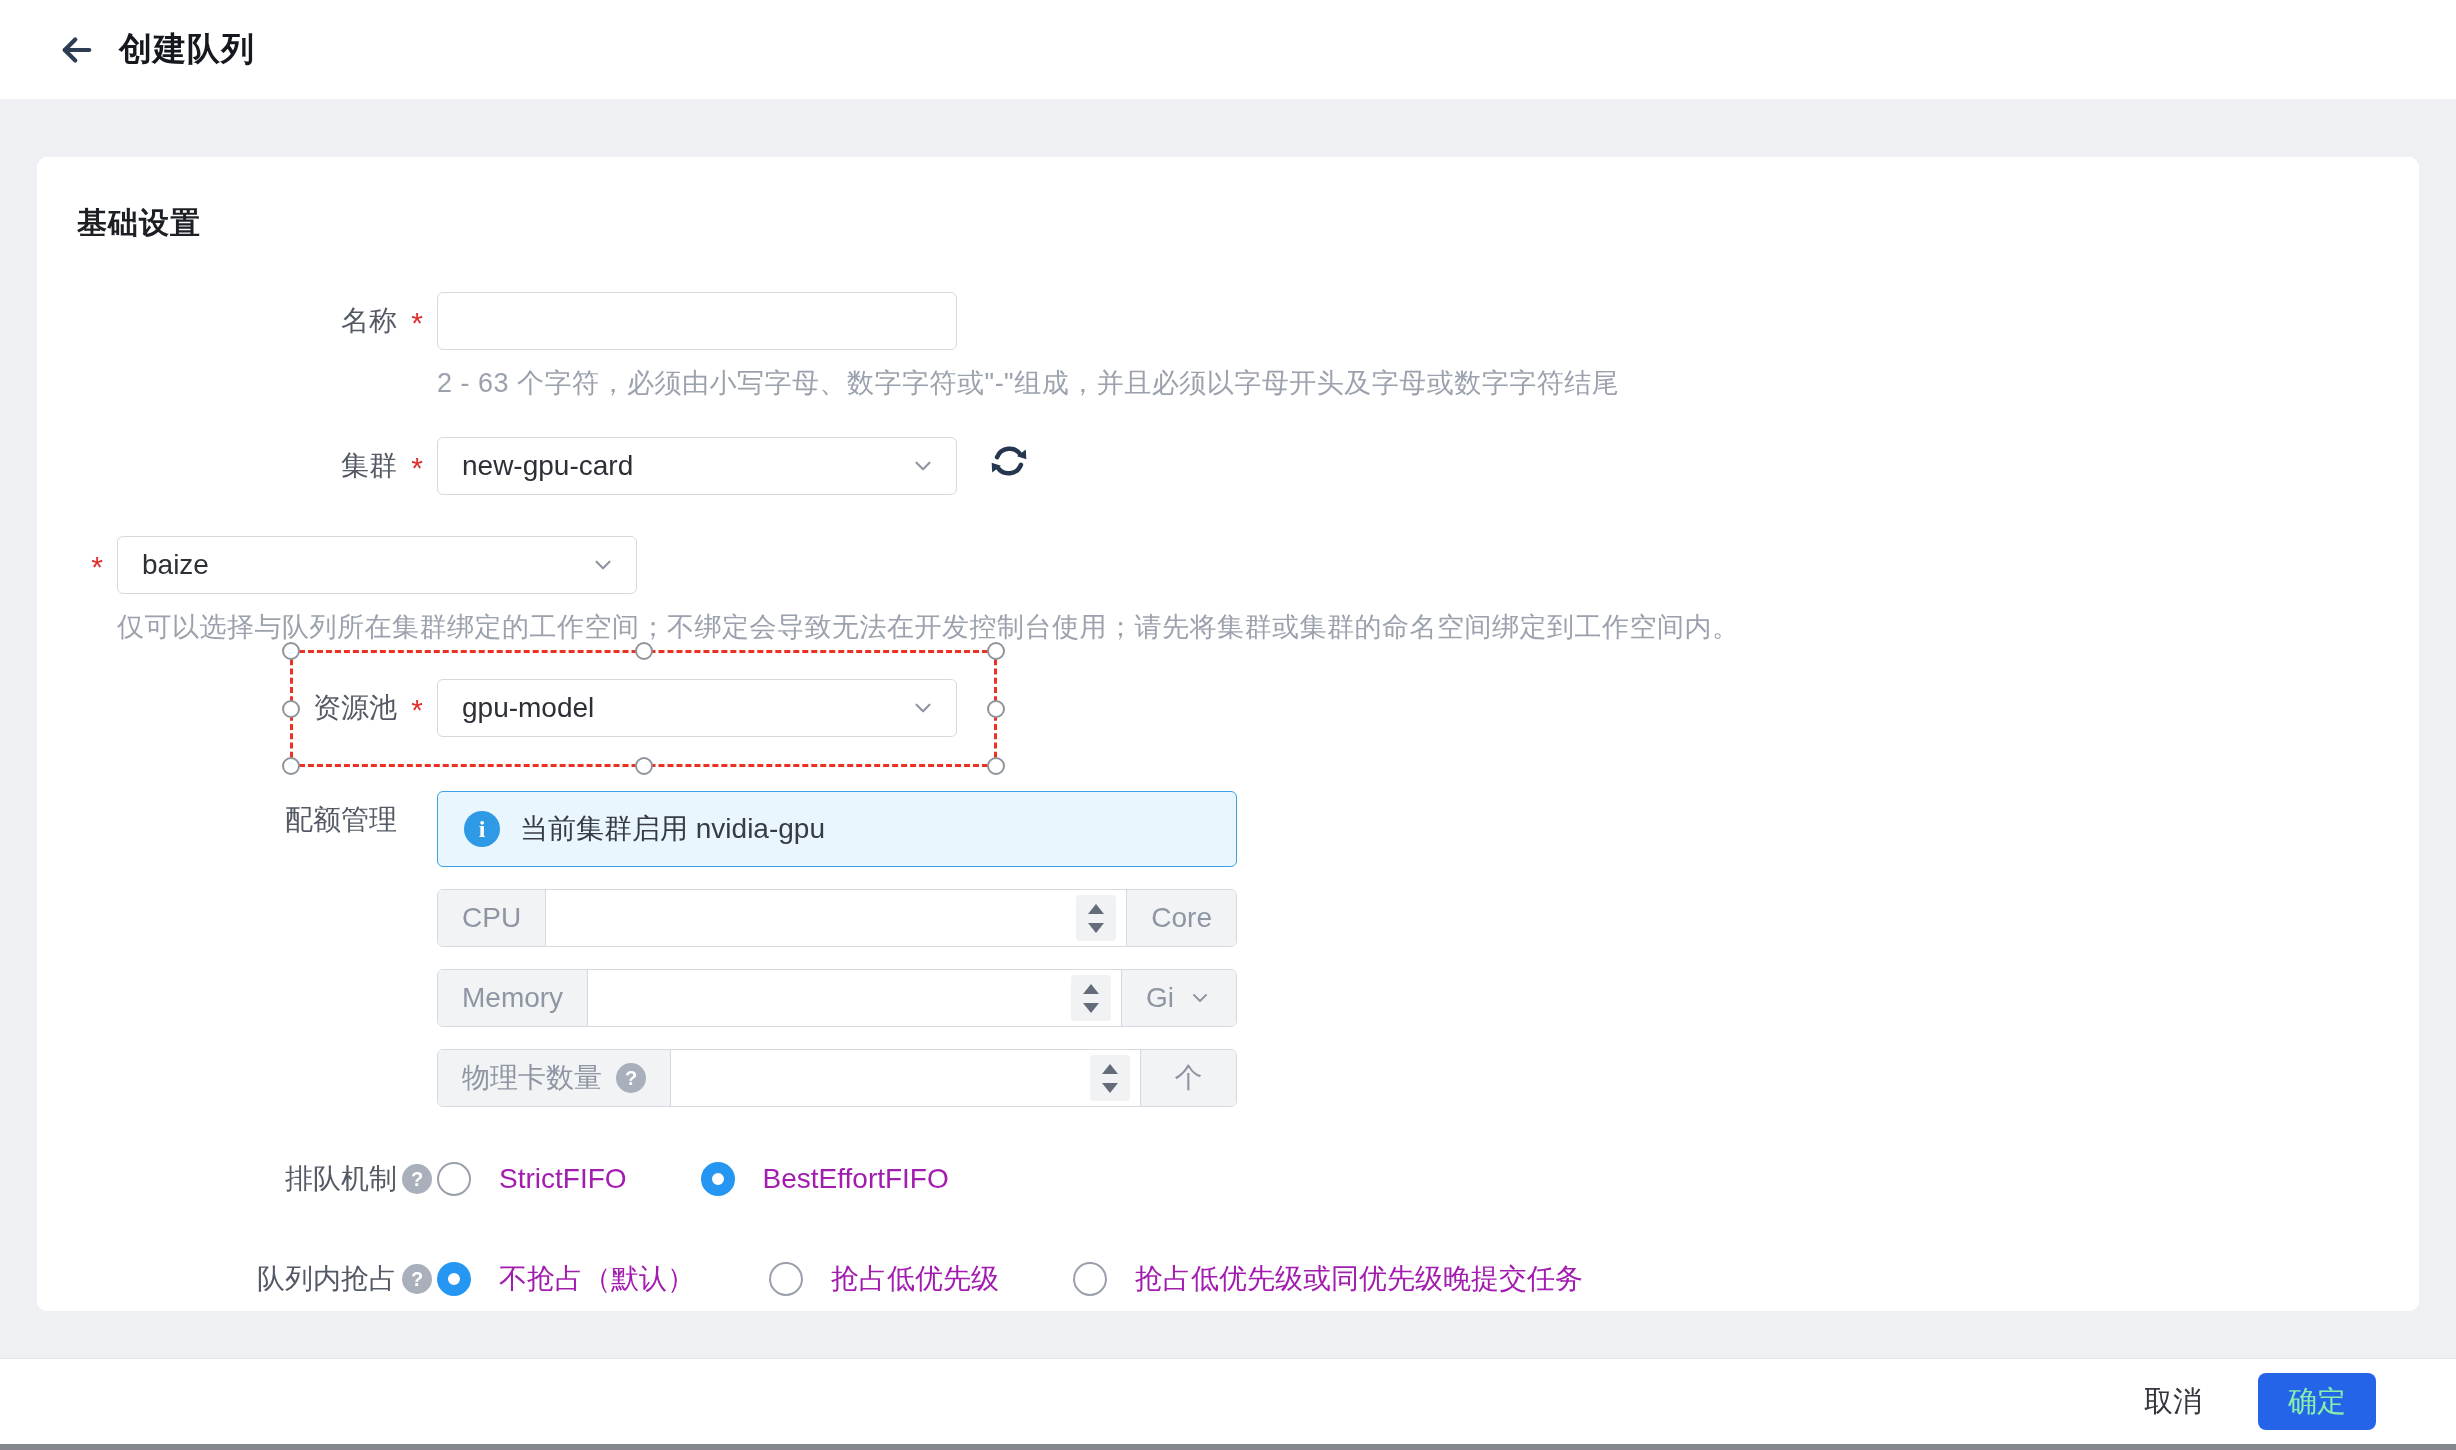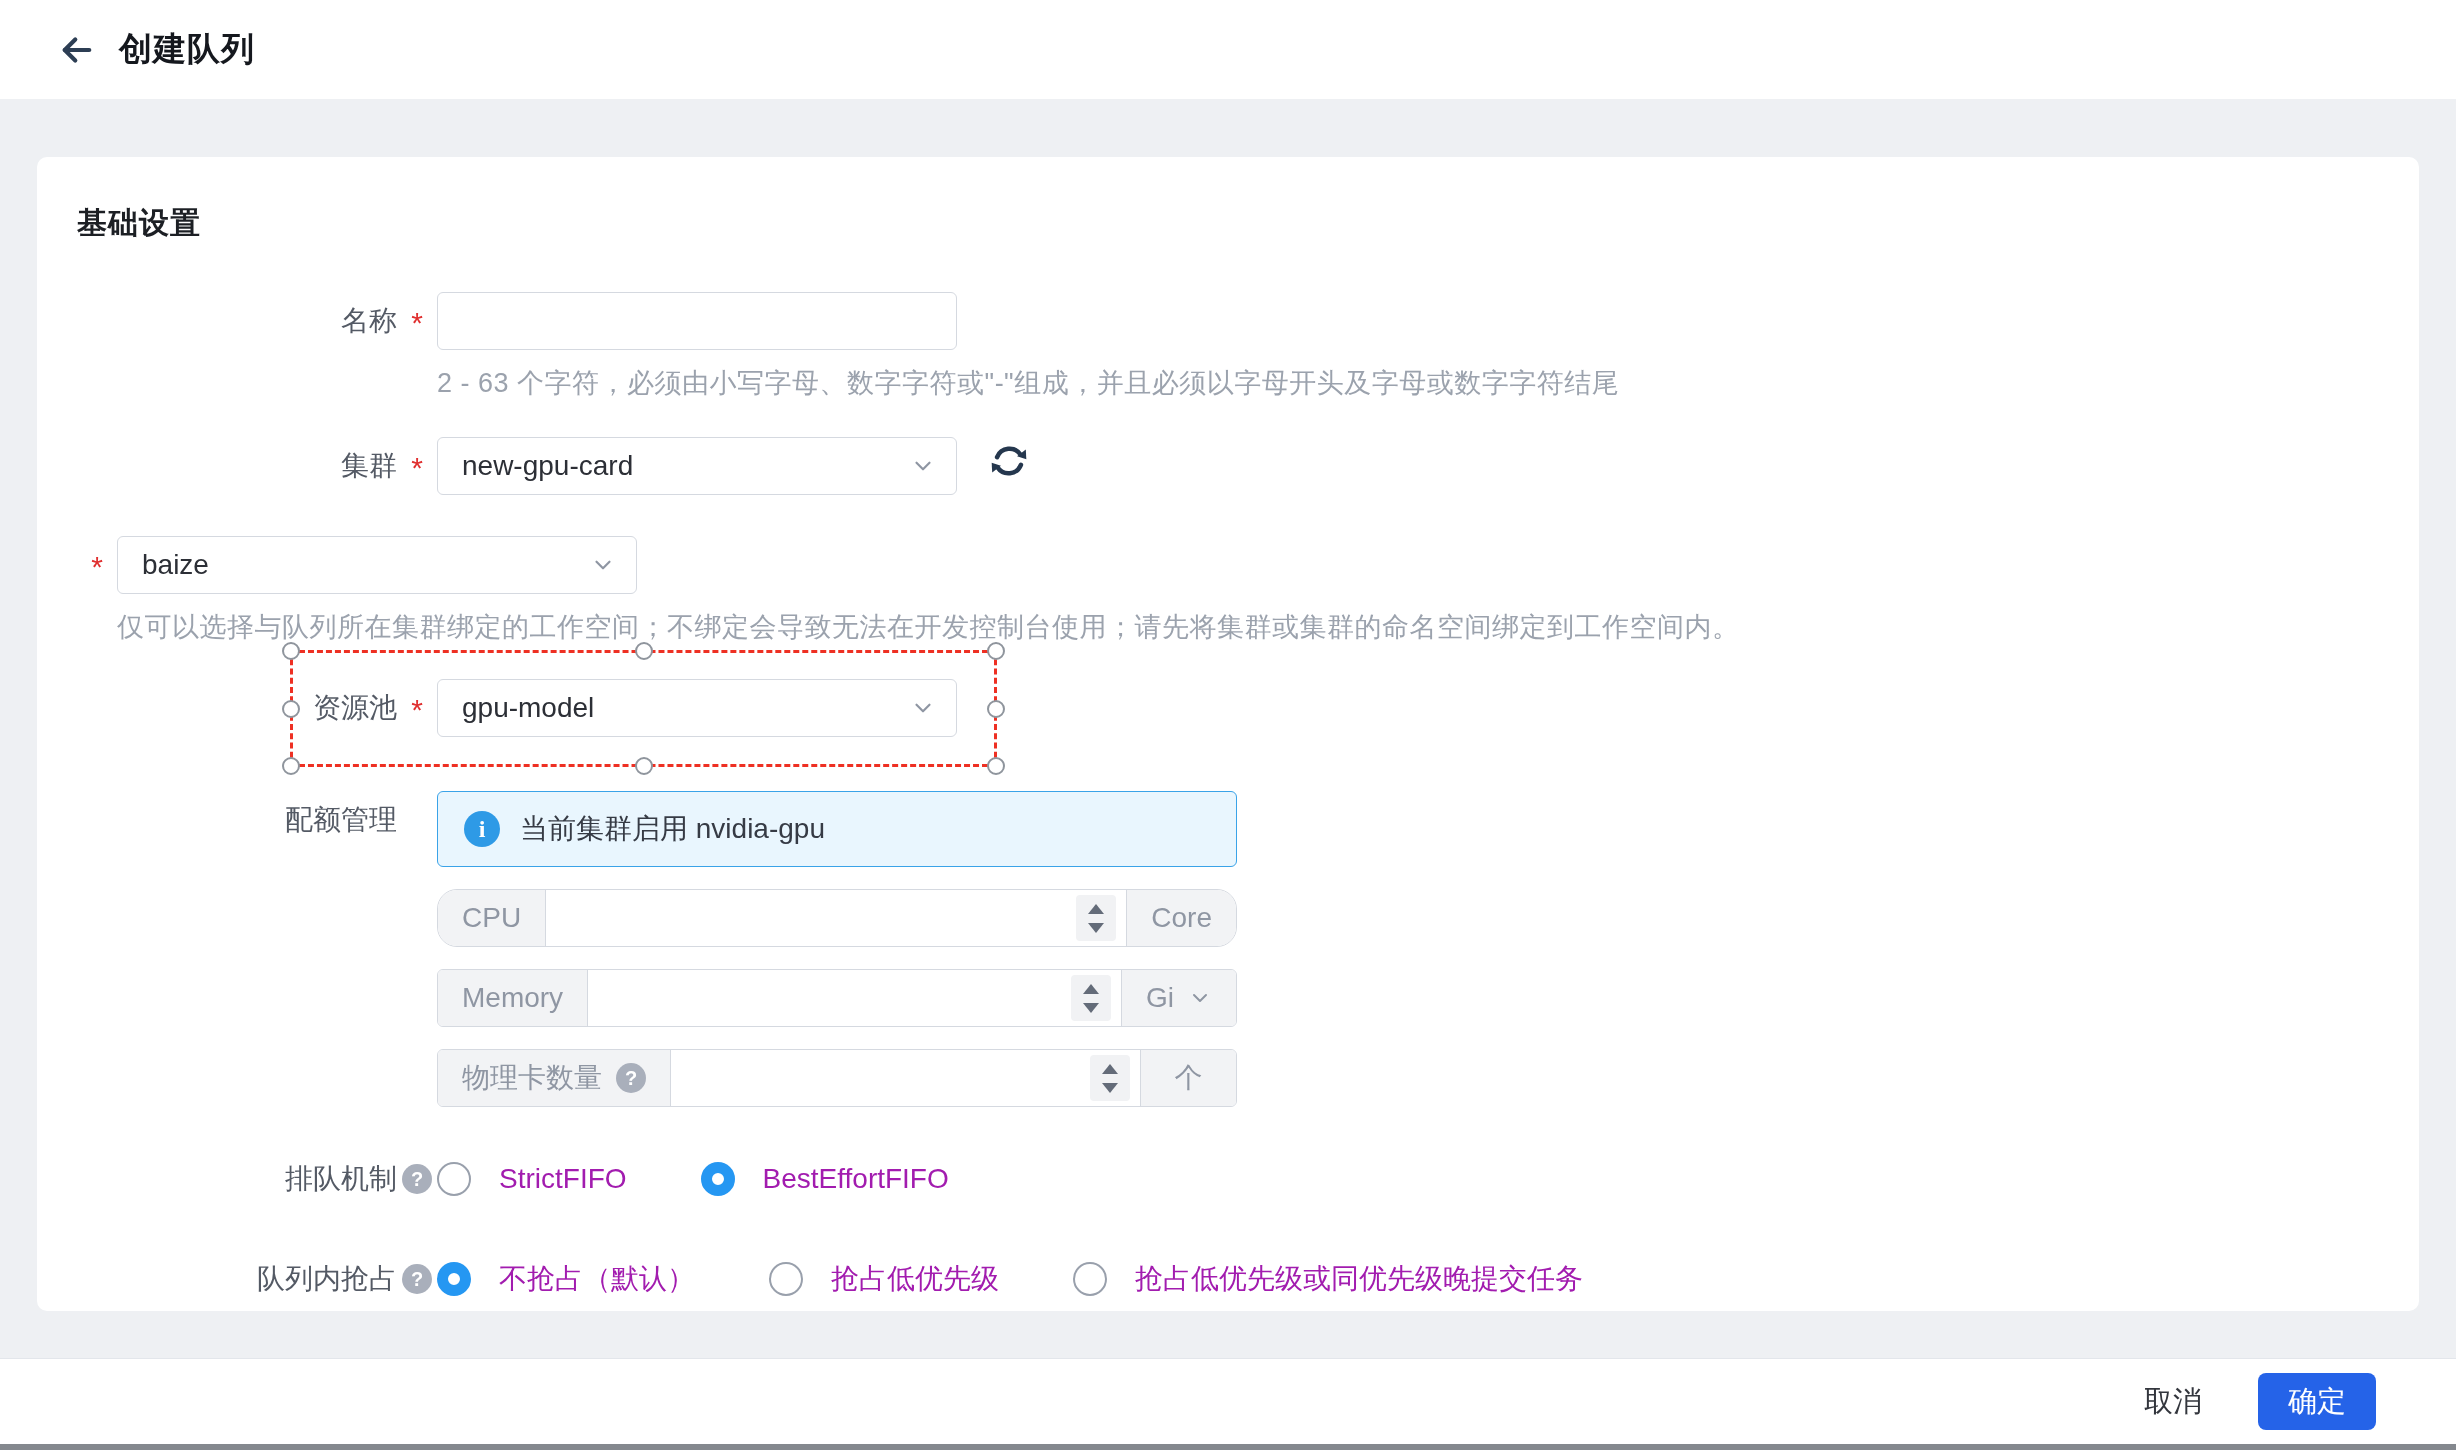--- a/index.html
+++ b/index.html
@@ -69,21 +69,21 @@
   .hdl { position:absolute; width:18px; height:18px; border-radius:50%; background:#fff; border:2.5px solid #8f959d; }
   .hdl-tl { left:-11px; top:-11px; }            .hdl-tc { left:50%; top:-11px; transform:translateX(-50%); }
   .hdl-tr { right:-11px; top:-11px; }           .hdl-ml { left:-11px; top:50%; transform:translateY(-50%); }
   .hdl-mr { right:-11px; top:50%; transform:translateY(-50%); }
   .hdl-bl { left:-11px; bottom:-11px; }         .hdl-bc { left:50%; bottom:-11px; transform:translateX(-50%); }
   .hdl-br { right:-11px; bottom:-11px; }
 
   
   .footer { position:absolute; left:0; right:0; bottom:6px; height:86px; background:#fff; border-top:1px solid #e3e6eb; display:flex; align-items:center; justify-content:flex-end; padding-right:80px; gap:56px; }
   .cancel-btn { background:none; border:none; font-size:29px; color:#33363d; cursor:pointer; font-family:inherit; }
-  .confirm-btn { width:118px; height:57px; background:#2563e8; border:none; border-radius:8px; color:#ffffff; font-size:29px; cursor:pointer; font-family:inherit; }
+  .confirm-btn { width:118px; height:57px; background:#2563e8; border:none; border-radius:8px; color:#86efac; font-size:29px; cursor:pointer; font-family:inherit; }
   .bottom-strip { position:absolute; left:0; bottom:0; width:100%; height:6px; background:#84888e; }
 </style>
 </head>
 <body>
 
 <div class="header">
   <button class="back-btn">
     <span style="display:flex;">
       <svg width="42" height="42" viewBox="0 0 24 24" fill="none" stroke="#2d3e54" stroke-width="2.4" stroke-linecap="round" stroke-linejoin="round">
           <path d="M19 12H5"></path>
@@ -174,21 +174,21 @@
 
   <div class="row row-quota">
     <div class="lbl">配额管理</div>
     <div class="mark-slot"></div>
     <div class="ctl">
       <div class="alert">
         <span class="info-ico">i</span>
         <span class="alert-text">当前集群启用 nvidia-gpu</span>
       </div>
 
-      <div class="grp" style="border-radius:20px;">
+      <div class="grp" style="">
         <div class="addon addon-prefix">CPU</div>
         <div class="grp-field">
           <input type="text" value="" style="">
           <div class="stepper">
             <span class="tri-up"></span>
             <span class="tri-down"></span>
           </div>
         </div>
         <div class="addon addon-suffix">Core</div>
       </div>

